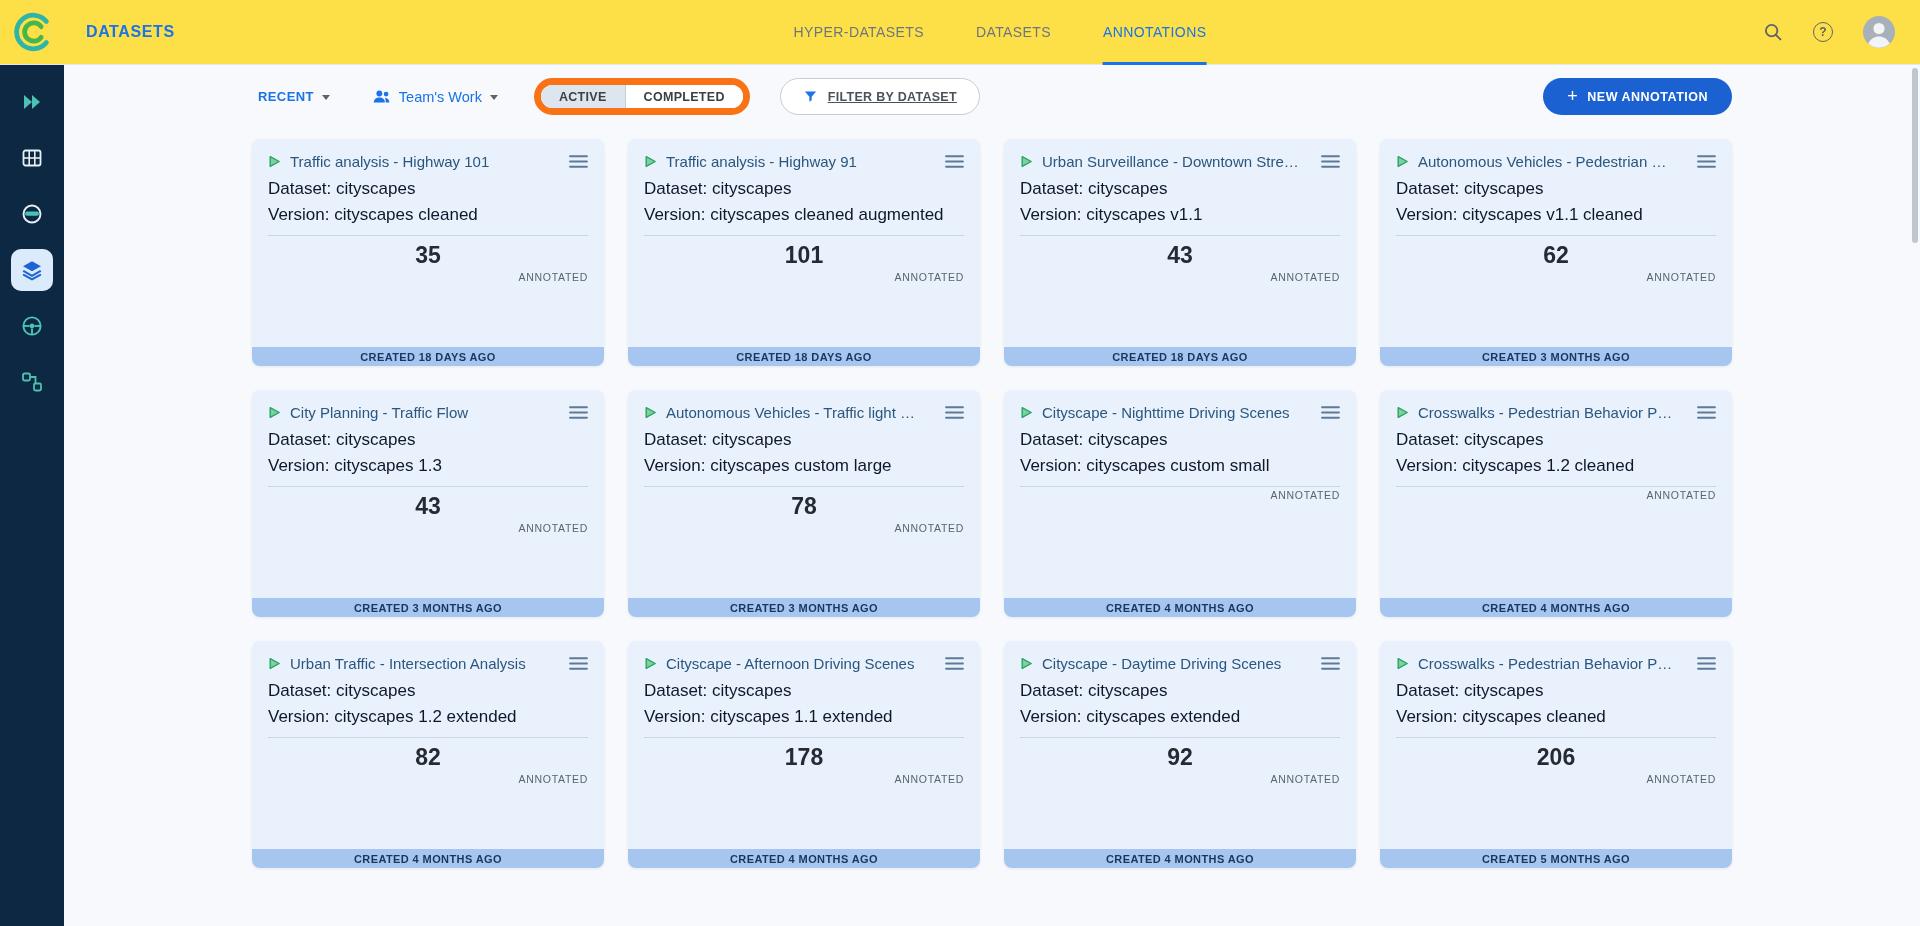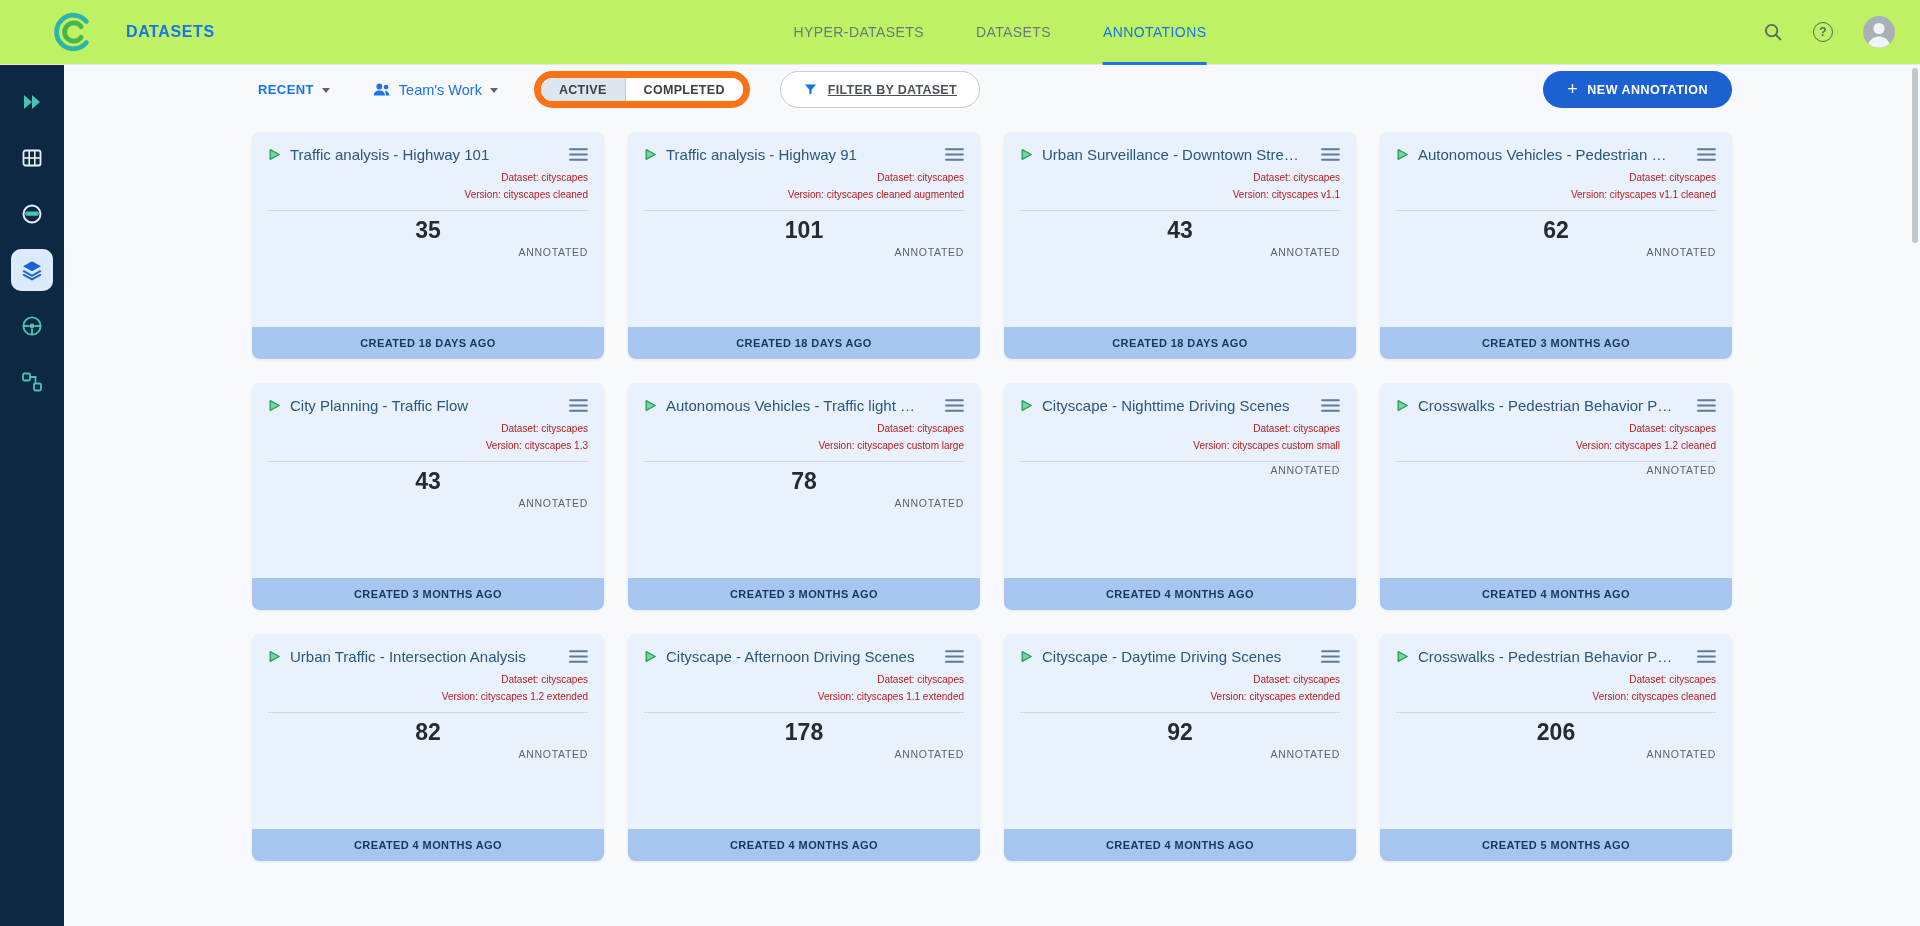--- a/index.html
+++ b/index.html
@@ -5,22 +5,22 @@
   * { box-sizing: border-box; margin: 0; padding: 0; }
   html, body {
     width: 1920px; height: 926px;
     overflow: hidden;
     font-family: "Liberation Sans", sans-serif;
     background: #f7f9fc;
   }
   
   .topbar {
     position: absolute; top: 0; left: 0; right: 0; height: 65px;
-    background: #bef264; border-bottom: 1px solid #e4e7eb;
-    display: flex; align-items: center; z-index: 20; padding-left: 40px;
+    background: #fde047; border-bottom: 1px solid #e4e7eb;
+    display: flex; align-items: center; z-index: 20;
   }
   .logo { margin-left: 10px; width: 46px; height: 46px; flex: 0 0 auto; }
   .page-title {
     margin-left: 30px; color: #1a73e8; font-size: 16px; font-weight: 700;
     letter-spacing: .6px;
   }
   .tabs {
     position: absolute; left: 50%; transform: translateX(-50%); margin-left: 40px;
     height: 65px; display: flex; gap: 52px; align-items: stretch;
   }
@@ -52,21 +52,21 @@
     display: flex; align-items: center; justify-content: center; cursor: pointer;
   }
   .side-item.active { background: #dcebfb; }
   .side-item svg { width: 24px; height: 24px; }
 
   
   .content { position: absolute; top: 65px; left: 64px; right: 0; bottom: 0; overflow: hidden; }
   .inner { width: 1480px; margin: 0 auto; }
 
   
-  .toolbar { margin-top: 6px; display: flex; align-items: center; gap: 30px; }
+  .toolbar { margin-top: 13px; display: flex; align-items: center; gap: 30px; }
   .dd {
     display: flex; align-items: center; gap: 8px; cursor: pointer; padding: 0 6px;
     height: 37px;
   }
   .dd-label-upper { color: #1a73e8; font-size: 13px; font-weight: 600; letter-spacing: .4px; }
   .dd-label { color: #1a73e8; font-size: 14.5px; font-weight: 500; }
   .caret {
     width: 0; height: 0; border-left: 4.5px solid transparent; border-right: 4.5px solid transparent;
     border-top: 5.5px solid #5f6368; margin-top: 1px;
   }
@@ -105,29 +105,29 @@
     display: flex; flex-direction: column; box-shadow: 0 1px 3px rgba(13,40,67,.08);
   }
   .card-body { padding: 14px 16px 9px; display: flex; flex-direction: column; flex: 1; }
   .card-header { display: flex; align-items: center; gap: 9px; }
   .play-icon { width: 13px; height: 13px; flex: 0 0 auto; }
   .card-title {
     flex: 1; font-size: 15px; font-weight: 500; color: #2b567e;
     white-space: nowrap; overflow: hidden; text-overflow: ellipsis; cursor: pointer;
   }
   .menu-icon { width: 19px; height: 15px; flex: 0 0 auto; cursor: pointer; }
-  .card-meta { margin-top: 9px; font-size: 10px; color: #b91c1c; text-align: right; }
+  .card-meta { margin-top: 9px; font-size: 17px; color: #0f172a; }
   .card-meta + .card-meta { margin-top: 6px; }
   .card-divider { margin-top: 10px; border-top: 1px solid #c9d6e6; }
   .card-count { margin-top: 6px; text-align: center; font-size: 23px; font-weight: 700; color: #262b33; }
   .card-count-label {
     margin-top: 2px; text-align: right; font-size: 10.5px; color: #59646f; letter-spacing: .7px;
   }
   .card-footer {
-    margin-top: auto; height: 32px; background: #a7c6ef; display: flex;
+    margin-top: auto; height: 19px; background: #a7c6ef; display: flex;
     align-items: center; justify-content: center; font-size: 11px; font-weight: 600;
     color: #16375f; letter-spacing: .4px;
   }
 
   
   .scroll-thumb {
     position: absolute; top: 68px; right: 2px; width: 6px; height: 175px;
     background: #c0c6cd; border-radius: 3px; z-index: 30;
   }
 </style>

